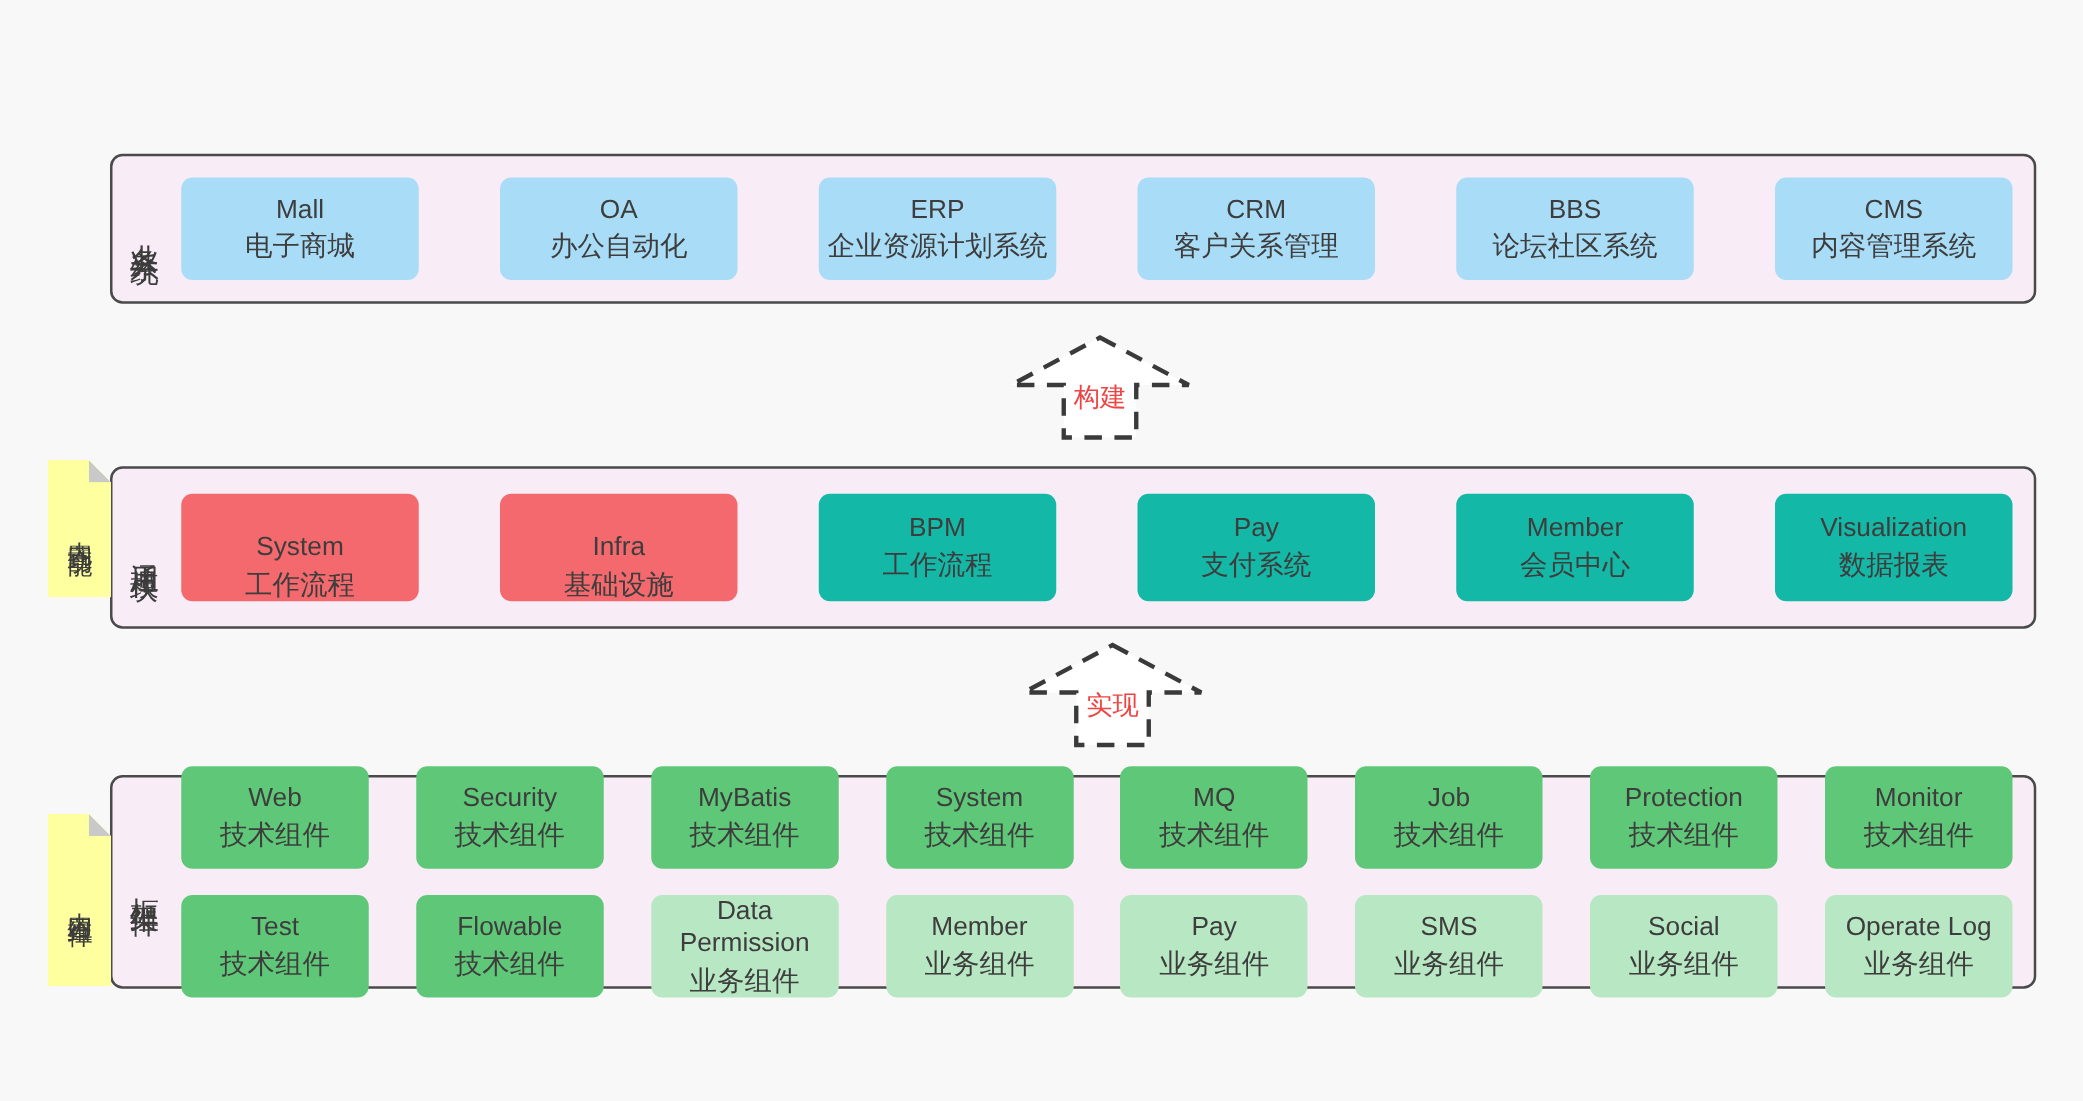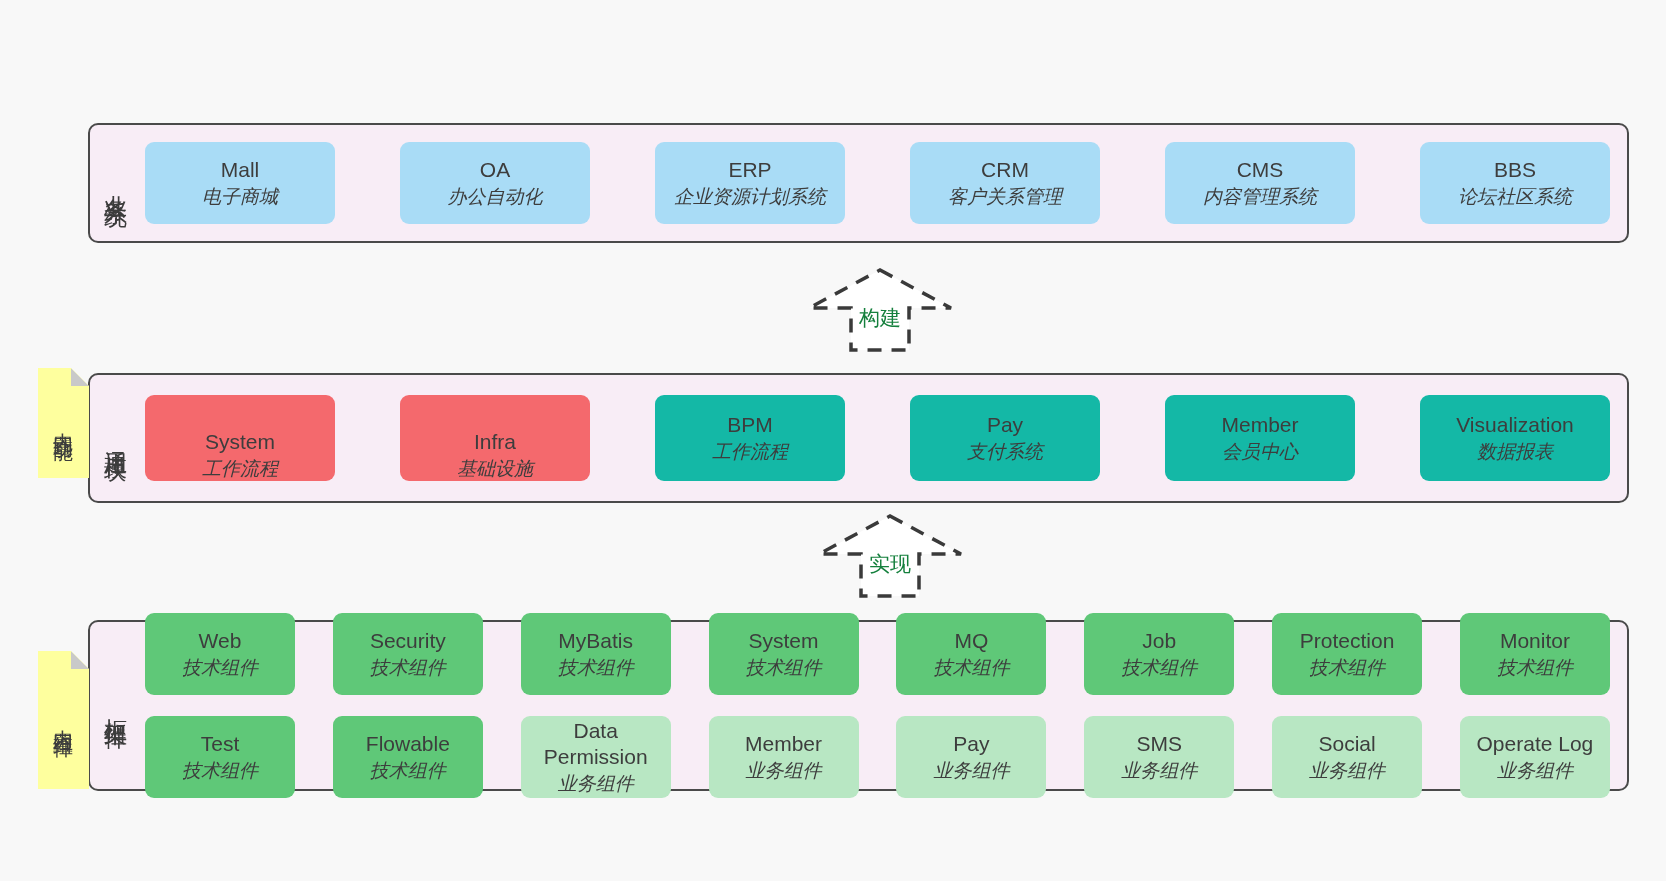--- a/index.html
+++ b/index.html
@@ -44,21 +44,21 @@
   .box{
     box-sizing:border-box;
     border-radius:9px;
     display:flex;flex-direction:column;align-items:center;justify-content:center;
     text-align:center;line-height:1.25;
   }
   .size-l{width:190px;height:82px;}
   #band-modules .size-l{height:86px;}
   .size-m{width:150px;height:82px;}
   .box .name{font-size:21px;}
-  .box .desc{font-size:19px;margin-top:2px;font-style:italic;}
+  .box .desc{font-size:22px;margin-top:2px;}
   .blue{background:#a9dcf6;}
   .red{background:#f4696d;justify-content:flex-end;}
   .pink{background:#14b8a6;}
   .green{background:#5fc878;}
   .lightgreen{background:#b8e7c3;}
   .sticky{
     position:absolute;left:38px;width:51px;
     background:#feff9e;
     z-index:3;
     display:flex;align-items:center;justify-content:center;
@@ -75,21 +75,21 @@
     writing-mode:vertical-rl;text-orientation:upright;
     font-size:20px;letter-spacing:3px;color:#3c3c3c;line-height:1;
   }
   .arrow{position:absolute;width:150px;height:88px;z-index:2;}
   #arrow-build{left:805px;top:266px;}
   #arrow-implement{left:815px;top:512px;}
   .arrow svg{display:block;width:100%;height:100%;}
   .arrow-label{
     position:absolute;left:50%;top:38px;transform:translateX(-50%);
     background:#ffffff;padding:0 3px;
-    font-size:21px;color:#15803d;white-space:nowrap;
+    font-size:21px;color:#ef4444;white-space:nowrap;
   }
 </style>
 </head>
 <body>
 
 <div class="band" id="band-business">
   <div class="band-inner">
     <div class="vlabel">业务系统</div>
     <div class="boxes">
       <div class="box size-l blue">
@@ -102,26 +102,26 @@
       </div>
       <div class="box size-l blue">
         <div class="name">ERP</div>
         <div class="desc">企业资源计划系统</div>
       </div>
       <div class="box size-l blue">
         <div class="name">CRM</div>
         <div class="desc">客户关系管理</div>
       </div>
       <div class="box size-l blue">
+        <div class="name">BBS</div>
+        <div class="desc">论坛社区系统</div>
+      </div>
+      <div class="box size-l blue">
         <div class="name">CMS</div>
         <div class="desc">内容管理系统</div>
-      </div>
-      <div class="box size-l blue">
-        <div class="name">BBS</div>
-        <div class="desc">论坛社区系统</div>
       </div>
     </div>
   </div>
 </div>
 
 <div class="arrow" id="arrow-build">
   <svg viewBox="0 0 150 88">
     <path d="M75 4 L146 42 L104 42 L104 84 L46 84 L46 42 L4 42 Z" fill="#ffffff" stroke="#3a3a3a" stroke-width="3.5" stroke-dasharray="14 10"></path>
   </svg>
   <div class="arrow-label">构建</div>

